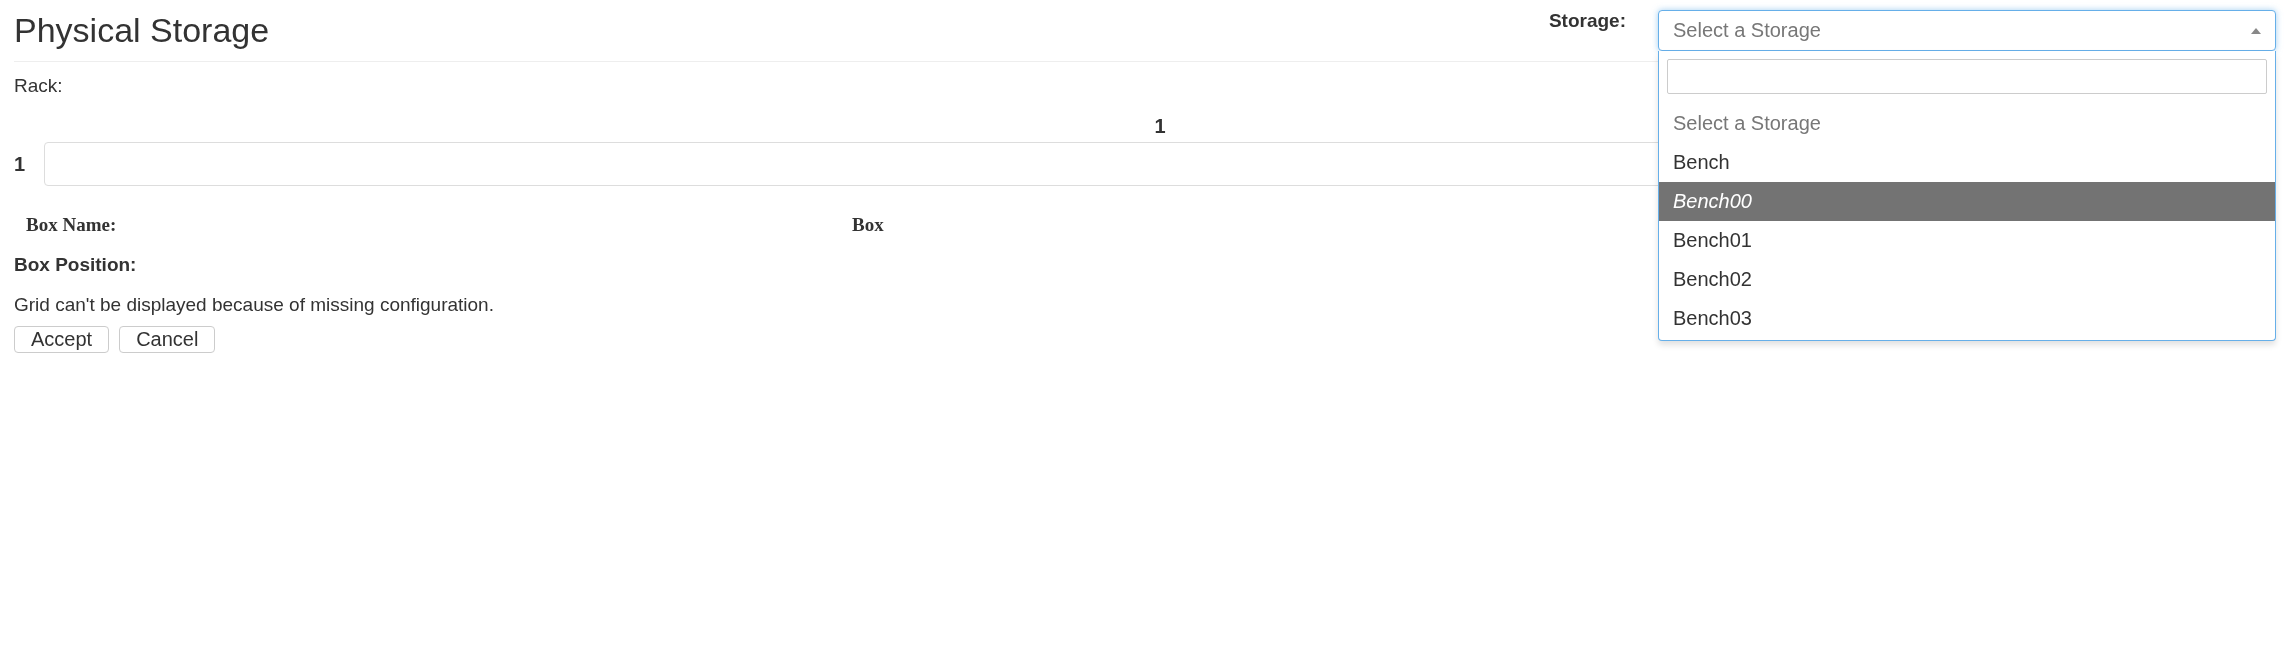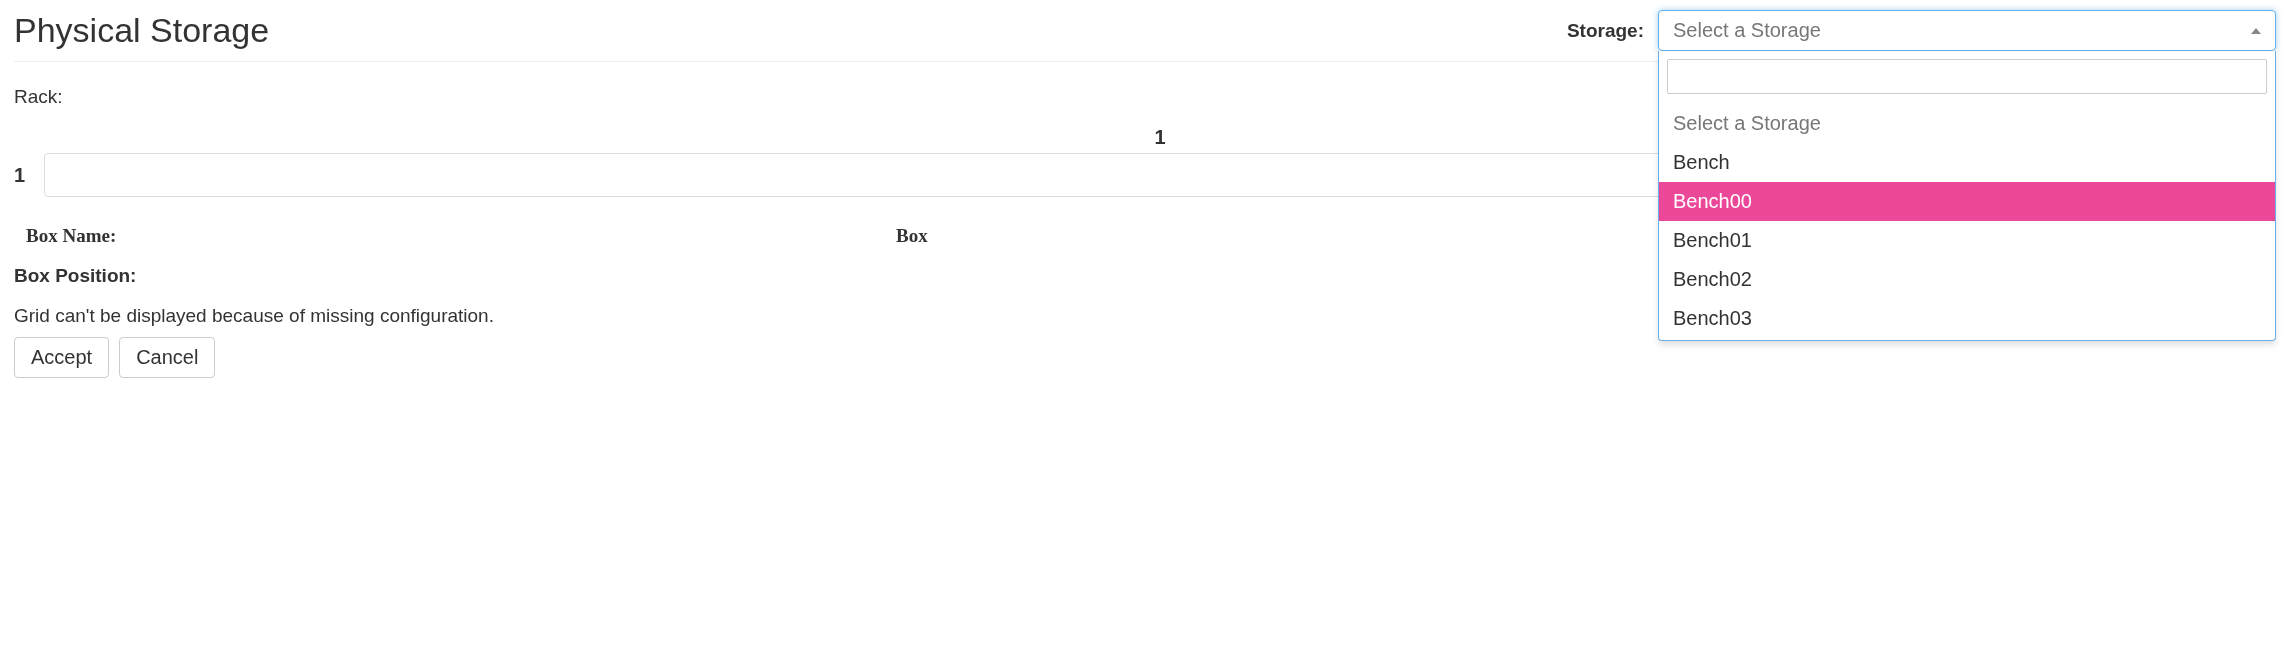--- a/index.html
+++ b/index.html
@@ -10,33 +10,33 @@
     font-size: 19px;
     color: #333;
     background: #fff;
     width: 2290px;
   }
   .top-row {
     display: flex;
     align-items: center;
     border-bottom: 1px solid #eee;
     padding-bottom: 10px;
-    margin-bottom: 24px;
+    margin-bottom: 13px;
   }
   .page-title {
     font-size: 34px;
     font-weight: 400;
     margin: 0;
     flex: 0 0 auto;
   }
   .storage-wrap {
     margin-left: auto;
     display: flex;
-    align-items: center;
-    gap: 14px;
+    align-items: flex-start;
+    gap: 32px;
   }
   .label-bold { font-weight: 700; }
   .select2-container {
     position: relative;
     width: 618px;
   }
   .select2-selection {
     border: 1px solid #66afe9;
     outline: 0;
     box-shadow: 0 0 6px rgba(102,175,233,.6);
@@ -82,22 +82,23 @@
     padding: 2px 0;
   }
   .select2-option {
     padding: 8px 14px;
     font-size: 20px;
     color: #333;
     cursor: pointer;
   }
   .select2-option.placeholder { color: #777; }
   .select2-option.highlighted {
-    background: #ec4899;
+    background: #737373;
     color: #fff;
+    font-style: italic;
   }
 
   .rack-label {
     font-weight: 400;
     margin: 4px 0 18px 0;
   }
   .rack-row {
     display: flex;
     align-items: center;
     margin-bottom: 28px;
@@ -124,32 +125,32 @@
     height: 44px;
     font-size: 18px;
   }
 
   .boxinfo-row {
     display: flex;
     align-items: center;
     margin: 24px 0 18px 12px;
   }
   .boxinfo-row .label-bold { margin-right: 40px; font-family: Liberation Serif, serif; }
-  .boxinfo-boxpart { position: absolute; left: 870px; }
+  .boxinfo-boxpart { position: absolute; left: 826px; }
 
   .boxpos-section { margin-top: 14px; }
   .buttons-row {
     margin-top: 10px;
     display: flex;
     gap: 10px;
   }
   .btn {
     border: 1px solid #ccc;
     background: #fff;
-    padding: 8px 16px;
+    padding: 1px 16px;
     font-size: 20px;
     color: #333;
     border-radius: 4px;
     cursor: pointer;
   }
 </style>
 </head>
 <body>
 
 <div class="top-row">

